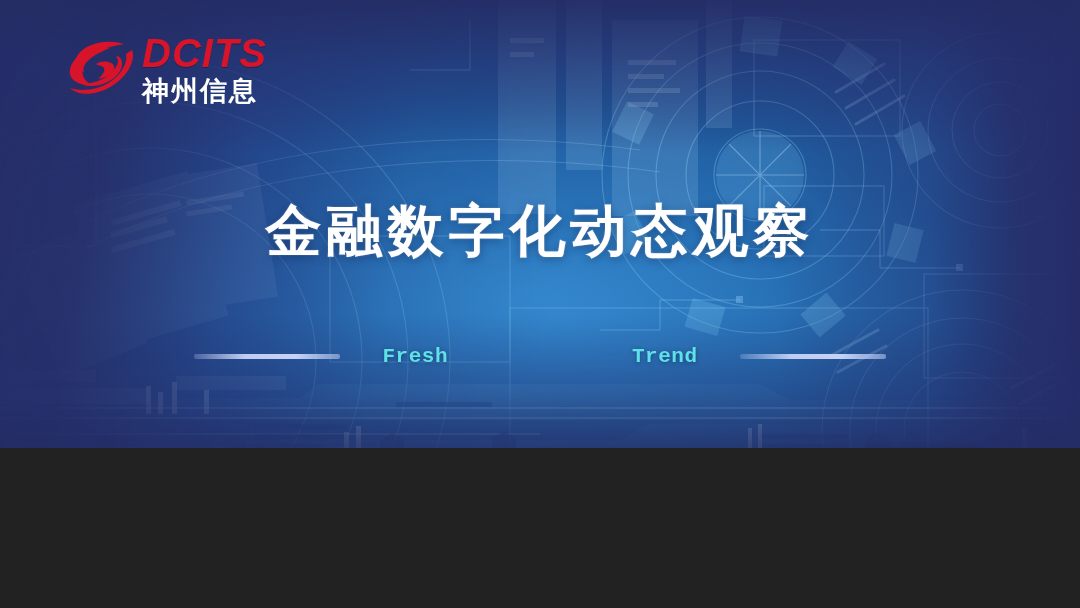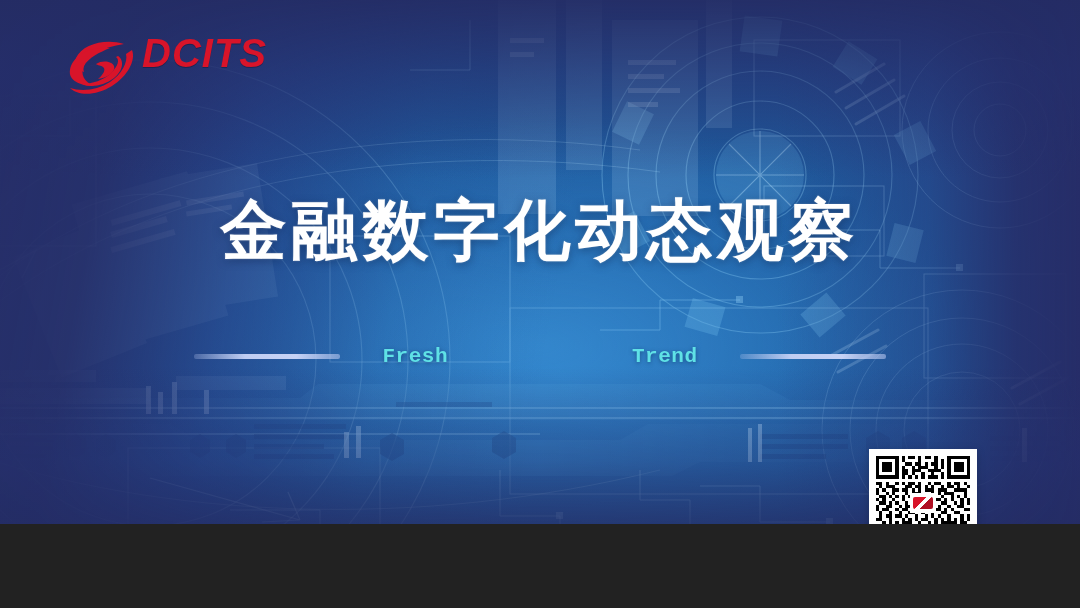--- a/index.html
+++ b/index.html
@@ -1,21 +1,21 @@
 <!DOCTYPE html>
 <html><head>
 <meta charset="utf-8">
 <style>
   * { margin:0; padding:0; box-sizing:border-box; }
   html,body { width:1080px; height:608px; overflow:hidden; background:#222; }
   body { font-family:"Liberation Sans", sans-serif; }
 
   .poster{
     position:relative;
-    width:1080px; height:524px;
+    width:1080px; height:448px;
     overflow:hidden;
     background:#27306a;
   }
 
   
   .bg-base{
     position:absolute; inset:0;
     background:
       radial-gradient(120% 150% at 52% 72%, #2a7bc4 0%, #2369ae 18%, #1f5a9d 32%, #27478c 52%, #2a3572 72%, #272f68 100%);
   }
@@ -65,21 +65,21 @@
     color:#ffffff;
     line-height:30px;
     margin-top:2px;
   }
 
   
   .title{
     position:absolute; left:0; right:0; top:183px;
     text-align:center;
     font-family:"DejaVu Sans", sans-serif;
-    font-size:66px;
+    font-size:56px;
     font-weight:bold;
     color:#ffffff;
     letter-spacing:5px;
     line-height:96px;
     text-shadow:0 2px 10px rgba(10,30,70,0.45), 0 0 2px rgba(255,255,255,0.35);
     white-space:nowrap;
   }
 
   
   .tagline-row{
@@ -374,20 +374,21 @@
           <path d="M10 22 C16 8, 40 2, 58 8 C48 10, 36 12, 28 18 C20 24, 16 30, 18 36 C12 34, 8 28, 10 22 Z"></path>
           <path d="M4 34 C6 20, 24 10, 44 12 C34 16, 22 22, 18 30 C14 38, 18 46, 28 50 C14 50, 2 44, 4 34 Z"></path>
           <path d="M66 14 C70 24, 62 40, 46 50 C30 60, 12 60, 4 52 C16 56, 32 54, 44 46 C56 38, 62 26, 60 18 Z"></path>
           <path d="M52 20 C58 24, 58 34, 48 42 C38 50, 24 52, 16 48 C26 48, 38 44, 45 37 C52 30, 54 24, 50 21 Z"></path>
           <path d="M30 28 C36 24, 46 25, 48 30 C50 35, 42 42, 32 43 C38 38, 40 33, 37 31 C34 29, 30 29, 30 28 Z"></path>
         </g>
       </svg>
     </div>
     <div class="logo-text">
       <div class="logo-en">DCITS</div>
+      <div class="logo-cn">神州信息</div>
     </div>
   </div>
 
   <div class="title">金融数字化动态观察</div>
 
   <div class="tagline-row">
     <div class="tag-rule left"></div>
     <div class="tag-word">Fresh</div>
     <div class="tag-gap"></div>
     <div class="tag-gap"></div>

